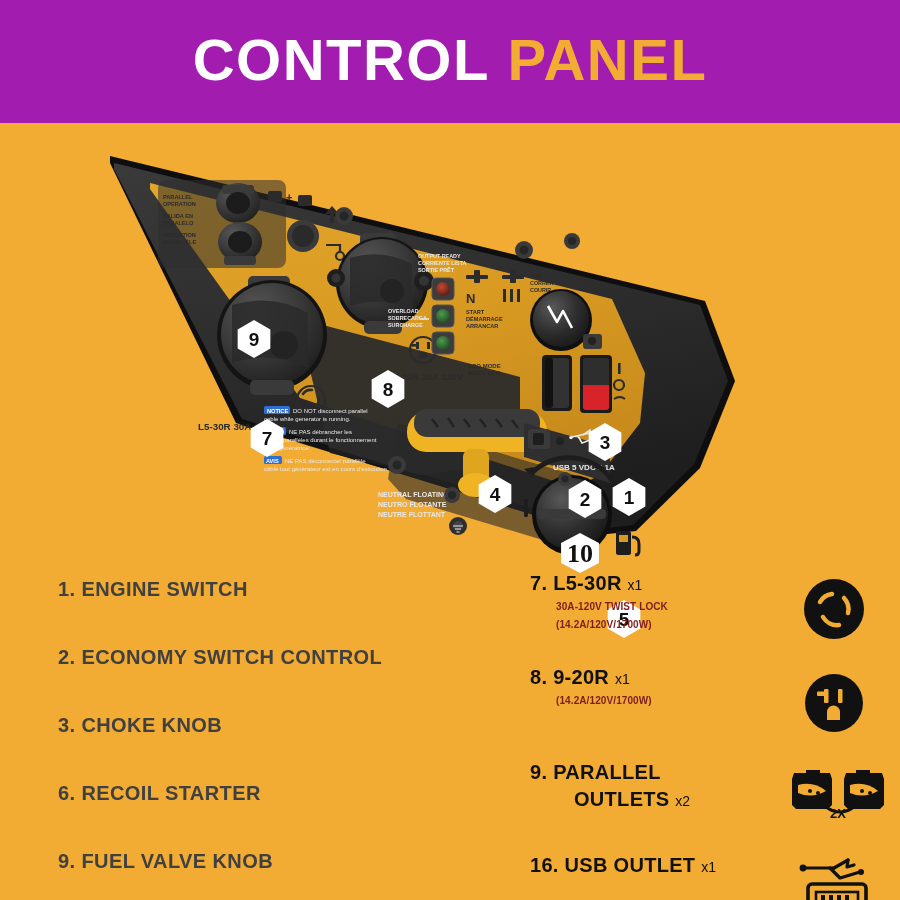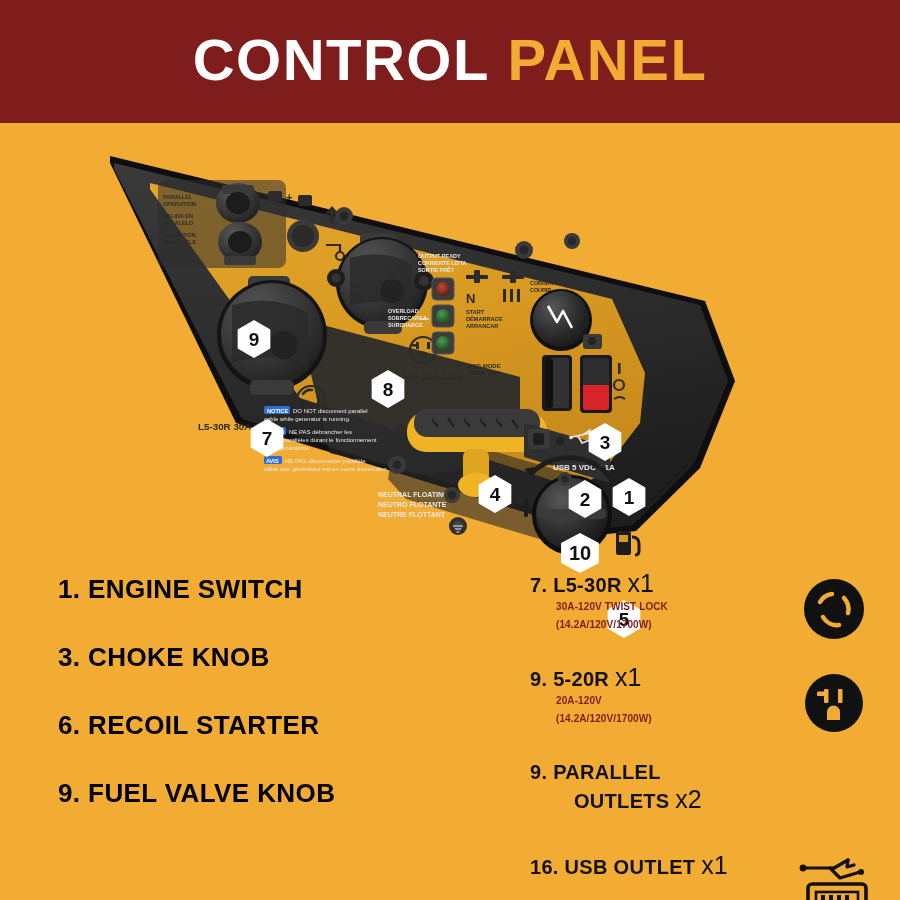--- a/index.html
+++ b/index.html
@@ -8,21 +8,21 @@
     width:900px;height:900px;overflow:hidden;
     background:#F2AB33;
     font-family:"Liberation Sans", sans-serif;
     -webkit-font-smoothing:antialiased;
   }
   #page{position:relative;width:900px;height:900px;background:#F2AB33;}
 
   
   .header{
     position:absolute;left:0;top:0;width:900px;height:123px;
-    background:#7f1d1d;
+    background:#a21caf;
     display:flex;align-items:center;justify-content:center;
   }
   .header h1{
     margin:0;padding:0 0 4px 0;
     font-size:58px;line-height:58px;
     font-weight:bold;letter-spacing:1.5px;
     font-family:"Liberation Sans", sans-serif;
     white-space:nowrap;
   }
   .t-white{color:#FFFFFF;}
@@ -36,39 +36,39 @@
   .hex{
     position:absolute;width:38px;height:38px;
     display:flex;align-items:center;justify-content:center;
     color:#111;font-weight:bold;font-size:19px;line-height:19px;
     font-family:"Liberation Sans", sans-serif;
     background:#FFFFFF;
     clip-path:polygon(50% 0%,93% 25%,93% 75%,50% 100%,7% 75%,7% 25%);
     filter:drop-shadow(0 1px 2px rgba(0,0,0,.45));
     user-select:none;
   }
-  .hex.wide{width:44px;height:40px;font-size:20px;}
+  .hex.wide{width:44px;height:40px;font-size:26px;font-family:Liberation Serif, serif;}
 
   
   .legend{position:absolute;left:0;top:563px;width:900px;height:337px;}
   .col-left{position:absolute;left:58px;top:14px;width:430px;}
   .col-right{position:absolute;left:530px;top:8px;width:360px;}
 
   .litem{margin-bottom:44px;}
   .litem .main{
-    font-size:26px;font-weight:bold;color:#000000;letter-spacing:.4px;
+    font-size:20px;font-weight:bold;color:#404040;letter-spacing:.4px;
     line-height:24px;white-space:nowrap;
   }
 
   .ritem{position:relative;margin-bottom:18px;min-height:76px;}
   .ritem .main{
     font-size:20px;font-weight:bold;color:#111;letter-spacing:.3px;
     line-height:25px;
   }
-  .ritem .main .qty{font-weight:normal;font-size:25px;letter-spacing:0;}
+  .ritem .main .qty{font-weight:normal;font-size:14px;letter-spacing:0;}
   .ritem .sub{
     font-size:10px;font-weight:bold;color:#7f1d1d;
     line-height:18px;letter-spacing:.1px;margin-left:26px;
   }
   .ritem .icon-slot{
     position:absolute;right:8px;top:2px;
     width:96px;height:72px;
     display:flex;align-items:center;justify-content:center;
   }
   .r9 .main{line-height:27px;}
@@ -393,20 +393,23 @@
     <div class="hex wide" style="left:558px;top:410px;">10</div>
   </div>
 
   <div class="legend">
 
     <div class="col-left">
       <div class="litem">
         <div class="main">1. ENGINE SWITCH</div>
       </div>
       <div class="litem">
+        <div class="main">2. ECONOMY SWITCH CONTROL</div>
+      </div>
+      <div class="litem">
         <div class="main">3. CHOKE KNOB</div>
       </div>
       <div class="litem">
         <div class="main">6. RECOIL STARTER</div>
       </div>
       <div class="litem">
         <div class="main">9. FUEL VALVE KNOB</div>
       </div>
     </div>
 
@@ -424,43 +427,62 @@
             <circle cx="31" cy="31" r="30" fill="#111111"></circle>
             <path d="M17 24 a16 16 0 0 1 12 -8" stroke="#F2AB33" stroke-width="4.5" fill="none" stroke-linecap="round"></path>
             <path d="M41 20 a16 16 0 0 1 4 15" stroke="#F2AB33" stroke-width="4.5" fill="none" stroke-linecap="round"></path>
             <path d="M20 39 a16 16 0 0 0 16 8" stroke="#F2AB33" stroke-width="4.5" fill="none" stroke-linecap="round"></path>
           </svg>
         </div>
       </div>
 
       <div class="ritem">
         <div class="main">
-          <span>9. 5-20R</span>
+          <span>8. 9-20R</span>
           <span class="qty">x1</span>
         </div>
-        <div class="sub">20A-120V</div>
         <div class="sub">(14.2A/120V/1700W)</div>
         <div class="icon-slot">
           <svg width="60" height="60" viewBox="0 0 60 60">
             <circle cx="30" cy="30" r="29" fill="#111111"></circle>
             <rect x="20" y="16" width="4.5" height="14" rx="1" fill="#F2AB33"></rect>
             <rect x="13" y="18.5" width="8" height="4.5" rx="1" fill="#F2AB33"></rect>
             <rect x="34" y="16" width="4.5" height="14" rx="1" fill="#F2AB33"></rect>
             <path d="M23 47 l0 -8 a6.5 6.5 0 0 1 13 0 l0 8 z" fill="#F2AB33"></path>
           </svg>
         </div>
       </div>
 
       <div class="ritem r9">
         <div class="main">
           <span>9. PARALLEL</span>
           <span class="l2">
             <span>OUTLETS</span>
             <span class="qty">x2</span>
           </span>
+        </div>
+        <div class="icon-slot" style="right:-6px;top:-2px;width:112px;">
+          <svg width="108" height="56" viewBox="0 0 108 56">
+            <g fill="#111111">
+              <path d="M6 14 l2 -6 l12 0 l0 -3 l14 0 l0 3 l10 0 l2 6 l0 26 l-4 4 l-32 0 l-4 -4 z"></path>
+              <path d="M58 14 l2 -6 l10 0 l0 -3 l14 0 l0 3 l12 0 l2 6 l0 26 l-4 4 l-32 0 l-4 -4 z"></path>
+            </g>
+            <path d="M12 20 q16 -4 28 6 q-14 8 -28 2 z" fill="#F2AB33"></path>
+            <path d="M64 20 q16 -4 28 6 q-14 8 -28 2 z" fill="#F2AB33"></path>
+            <circle cx="24" cy="26" r="2" fill="#111"></circle>
+              <circle cx="32" cy="28" r="2" fill="#111"></circle>
+            <circle cx="76" cy="26" r="2" fill="#111"></circle>
+              <circle cx="84" cy="28" r="2" fill="#111"></circle>
+            <g stroke="#111111" stroke-width="2.4" fill="none">
+              <path d="M10 34 l0 6 M14 34 l0 6 M18 34 l0 6"></path>
+              <path d="M62 34 l0 6 M66 34 l0 6 M70 34 l0 6"></path>
+            </g>
+            <path d="M40 42 q14 10 28 0" stroke="#111111" stroke-width="3" fill="none"></path>
+            <text x="44" y="53" font-size="13" font-weight="bold" fill="#111111" font-family="Liberation Sans, sans-serif">2X</text>
+          </svg>
         </div>
       </div>
 
       <div class="ritem">
         <div class="main">
           <span>16. USB OUTLET</span>
           <span class="qty">x1</span>
         </div>
         <div class="icon-slot" style="right:4px;top:-4px;">
           <svg width="84" height="62" viewBox="0 0 84 62">

